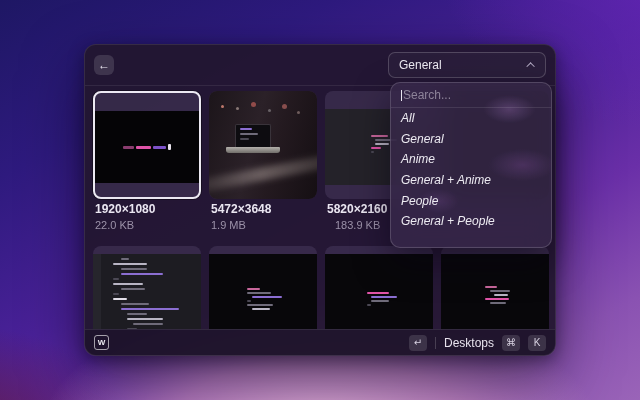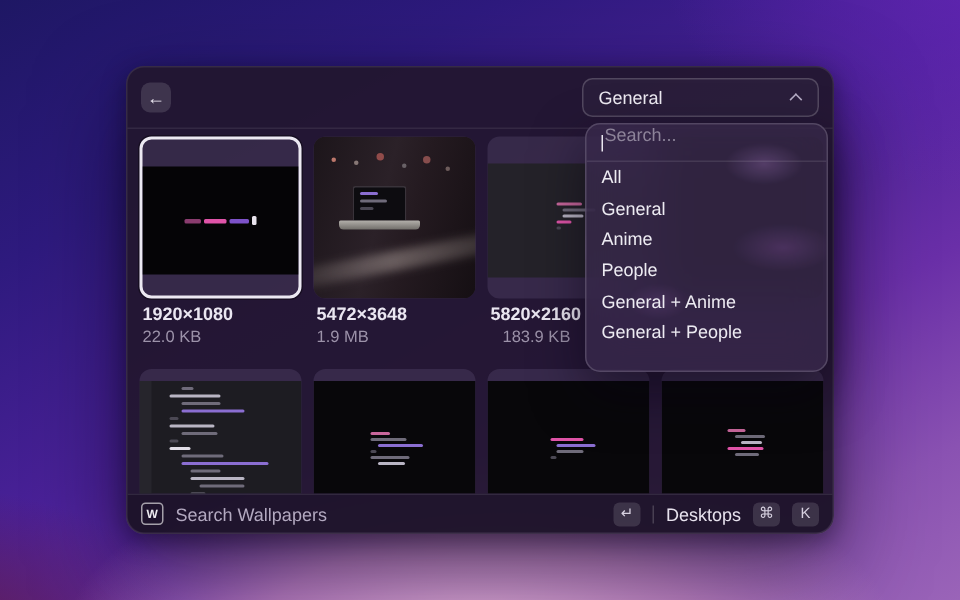--- a/index.html
+++ b/index.html
@@ -108,30 +108,30 @@
     border-radius:10px; border:1px solid rgba(255,255,255,.16);
     background:
       radial-gradient(26px 14px at 74% 16%, rgba(165,120,195,.30), rgba(165,120,195,0)),
       radial-gradient(34px 16px at 82% 50%, rgba(140,85,170,.28), rgba(140,85,170,0)),
       radial-gradient(20px 12px at 30% 72%, rgba(150,100,180,.18), rgba(150,100,180,0)),
       rgba(55,40,74,.80);
     backdrop-filter:blur(14px) saturate(1.2);
     box-shadow:0 14px 34px rgba(8,4,18,.5);
     overflow:hidden;
   }
-  .popup-search { position:relative; height:25px; display:flex; align-items:flex-start;
+  .popup-search { position:relative; height:25px; display:flex; align-items:center;
     border-bottom:1px solid rgba(255,255,255,.1); }
   .popup-search input { width:100%; background:transparent; border:none; outline:none;
     padding:0 10px 0 12px; font-size:12px; color:#eceaf2;
     font-family:"Liberation Sans","DejaVu Sans",sans-serif; }
   .popup-search input::placeholder { color:#8d8399; }
   .caret { position:absolute; left:10px; top:7px; width:1px; height:11px; background:#e9e6f0; }
   .section-title { padding:5px 10px 1px; font-size:10.5px; font-weight:bold; color:#a79bb5; }
   .option { height:20.6px; display:flex; align-items:center; padding:0 10px;
-    font-size:12px; font-weight:500; color:#edebf2; cursor:pointer; }
+    font-size:12px; font-weight:500; color:#edebf2; cursor:pointer;font-style:italic; }
 </style>
 </head>
 <body>
 
 <div class="window">
 
   <div class="header">
     <div class="back-btn">
       <span>←</span>
     </div>
@@ -245,35 +245,34 @@
           <i class="cl" style="width:14px;margin-left:9px"></i>
           <i class="cm" style="width:24px"></i>
           <i class="cg" style="width:16px;margin-left:5px"></i>
         </div>
       </div>
     </div>
   </div>
 
   <div class="footer">
     <div class="ext-icon">W</div>
-    <div class="ext-name">Search Wallpapers</div>
     <div class="spacer"></div>
     <div class="key">↵</div>
     <div class="fsep"></div>
     <div class="actions-label">Desktops</div>
     <div class="key">⌘</div>
     <div class="key">K</div>
   </div>
 
 </div>
 
 <div class="popup">
   <div class="popup-search">
     <span class="caret"></span>
     <input type="text" placeholder="Search..." style="">
   </div>
   <div class="option">All</div>
   <div class="option">General</div>
   <div class="option">Anime</div>
+  <div class="option">General + Anime</div>
   <div class="option">People</div>
-  <div class="option">General + Anime</div>
   <div class="option">General + People</div>
 </div>
 
 </body></html>

